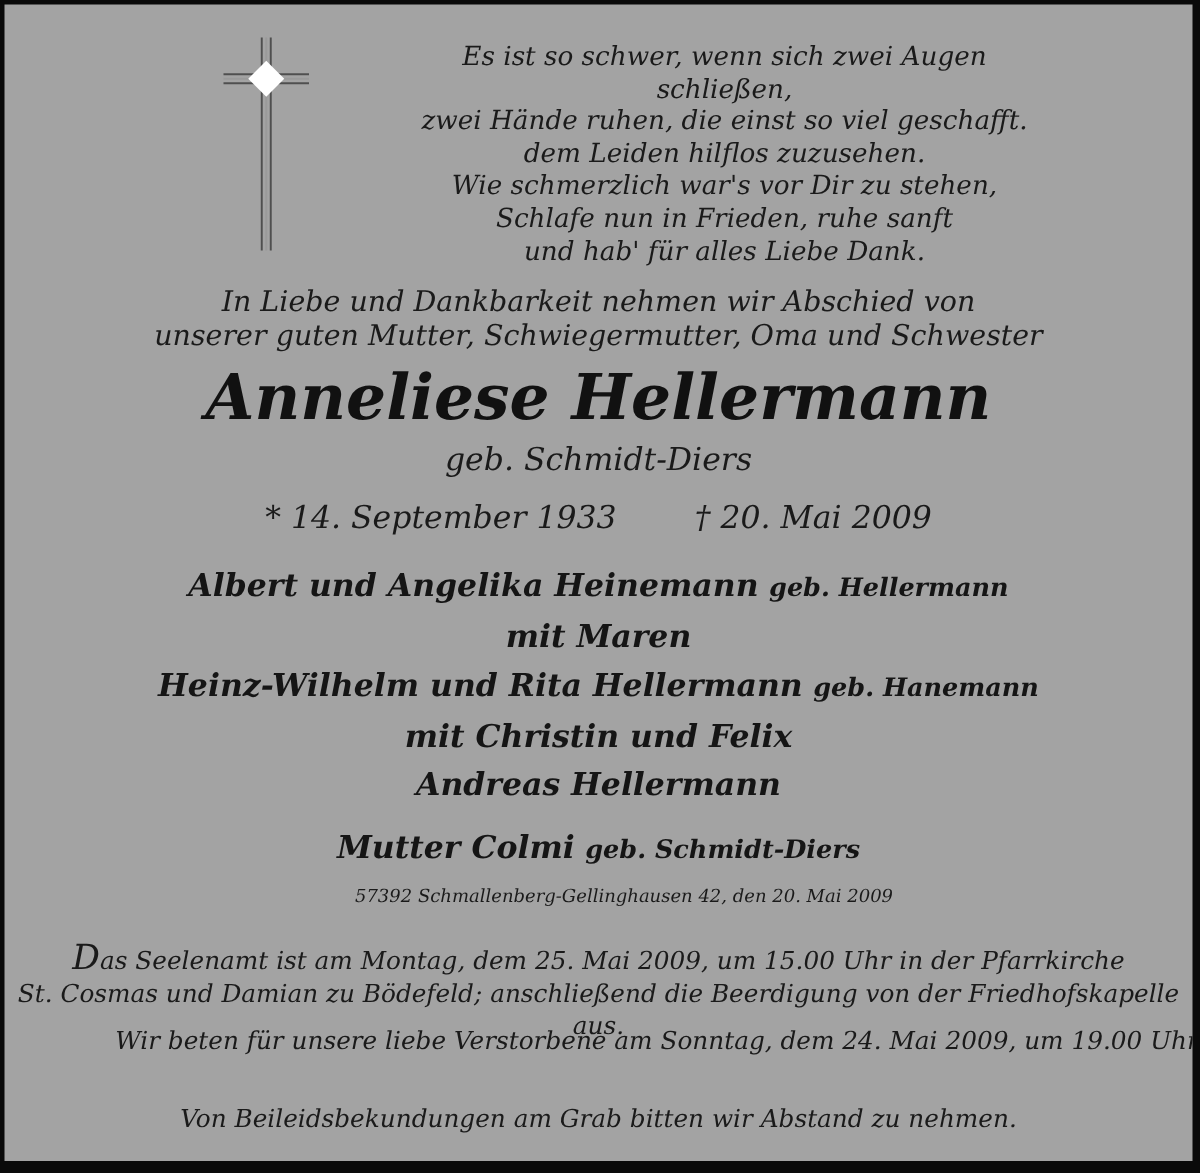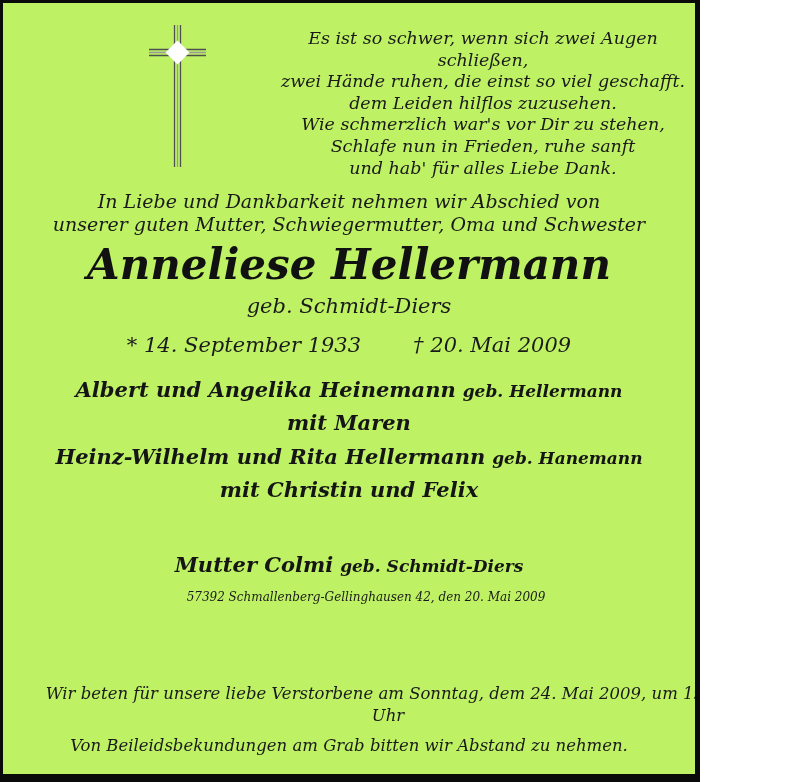--- a/index.html
+++ b/index.html
@@ -1,20 +1,20 @@
 <!DOCTYPE html>
 <html><head>
 <meta charset="utf-8">
 <style>
   html,body{margin:0;padding:0;background:#fff;}
   .card{
     position:relative;
-    width:700px;height:782px;
+    width:800px;height:782px;
     box-sizing:border-box;
-    background:#bef264;
+    background:#a3a3a3;
     border-top:3px solid #0a0a0a;
     border-left:3px solid #0a0a0a;
     border-right:5px solid #0a0a0a;
     border-bottom:8px solid #0a0a0a;
     overflow:hidden;
     font-family:"DejaVu Serif", serif;
     font-style:italic;
     color:#1a1a1a;
   }
   .abs{position:absolute;left:0;width:100%;text-align:center;}
@@ -82,27 +82,34 @@
   <div class="abs mourner m1">
     <div><span>Albert und Angelika Heinemann</span><span class="m-maiden">geb. Hellermann</span></div>
     <div>mit Maren</div>
   </div>
 
   <div class="abs mourner m2">
     <div><span>Heinz-Wilhelm und Rita Hellermann</span><span class="m-maiden">geb. Hanemann</span></div>
     <div>mit Christin und Felix</div>
   </div>
 
+  <div class="abs mourner m3">
+    <div><span>Andreas Hellermann</span></div>
+  </div>
 
   <div class="abs mourner m4">
     <div><span>Mutter Colmi</span><span class="m-maiden">geb. Schmidt-Diers</span></div>
   </div>
 
   <div class="abs address">57392 Schmallenberg-Gellinghausen 42, den 20. Mai 2009</div>
 
+  <div class="abs small-par service">
+    <div><span class="initial">D</span><span>as Seelenamt ist am Montag, dem 25. Mai 2009, um 15.00 Uhr in der Pfarrkirche</span></div>
+    <div>St. Cosmas und Damian zu Bödefeld; anschließend die Beerdigung von der Friedhofskapelle aus.</div>
+  </div>
 
   <div class="abs small-par prayer">
     <div>Wir beten für unsere liebe Verstorbene am Sonntag, dem 24. Mai 2009, um 19.00 Uhr</div>
   </div>
 
   <div class="abs abstand">Von Beileidsbekundungen am Grab bitten wir Abstand zu nehmen.</div>
 
 </div>
 
 </body></html>

